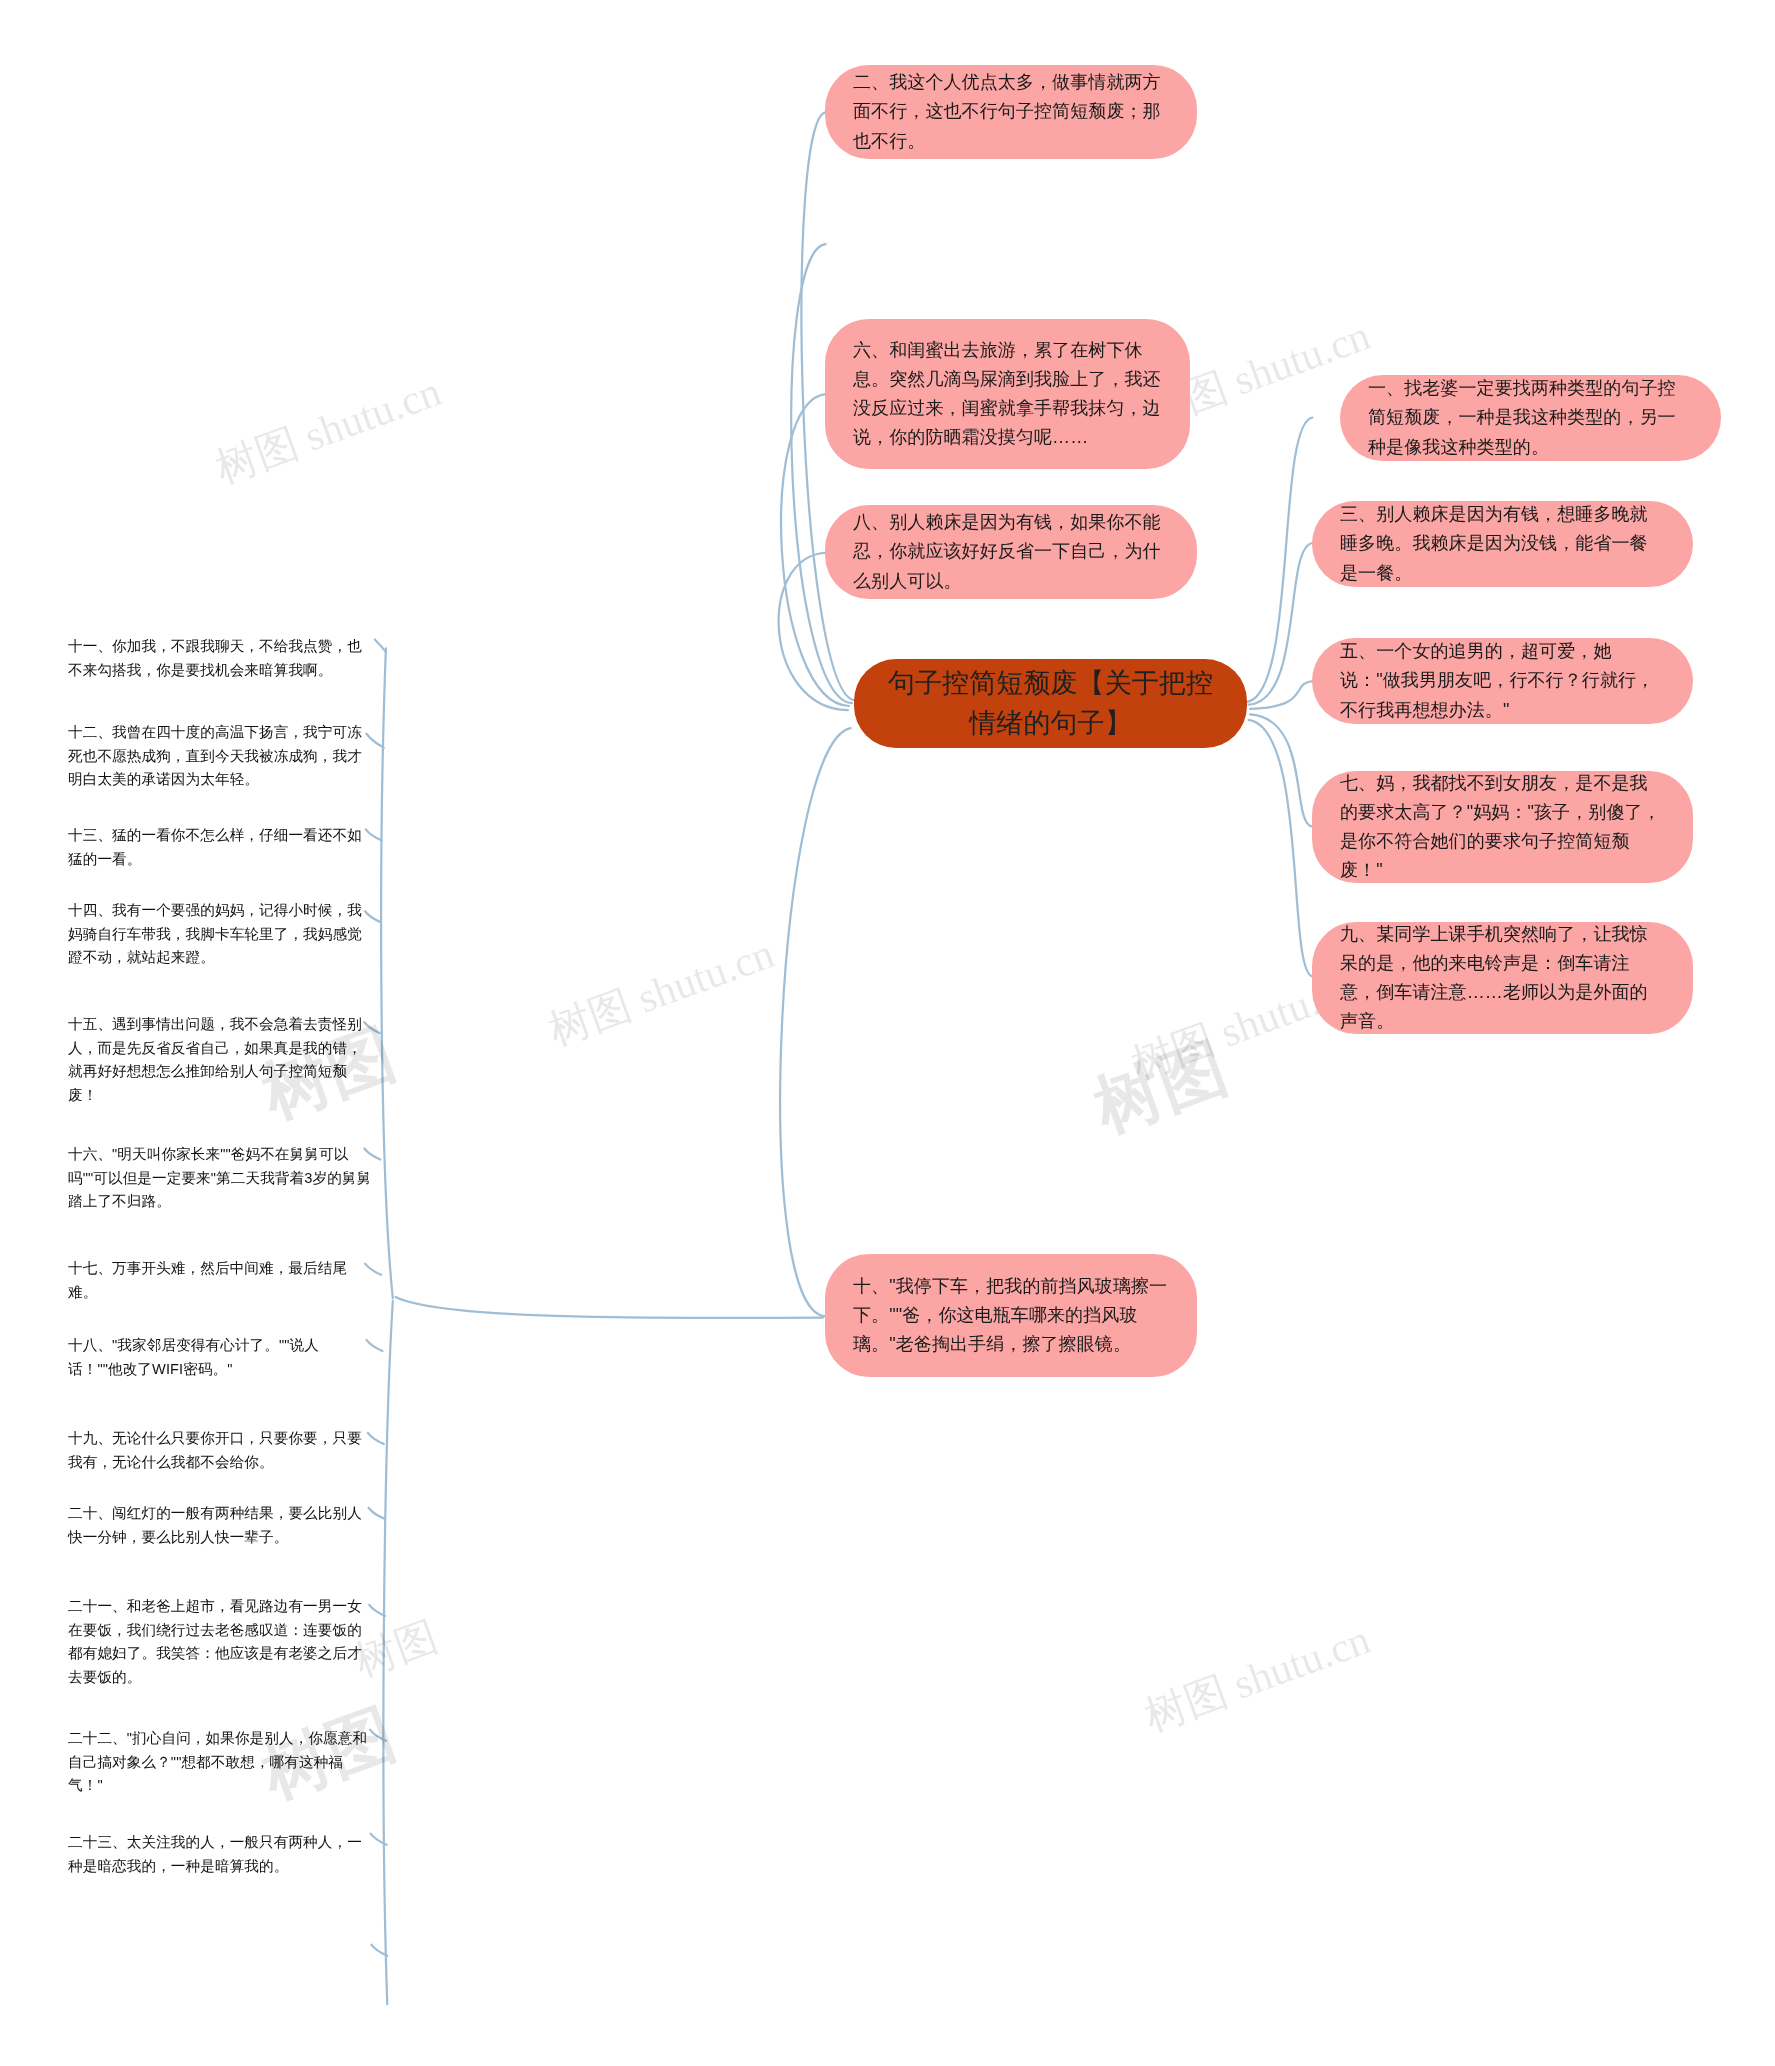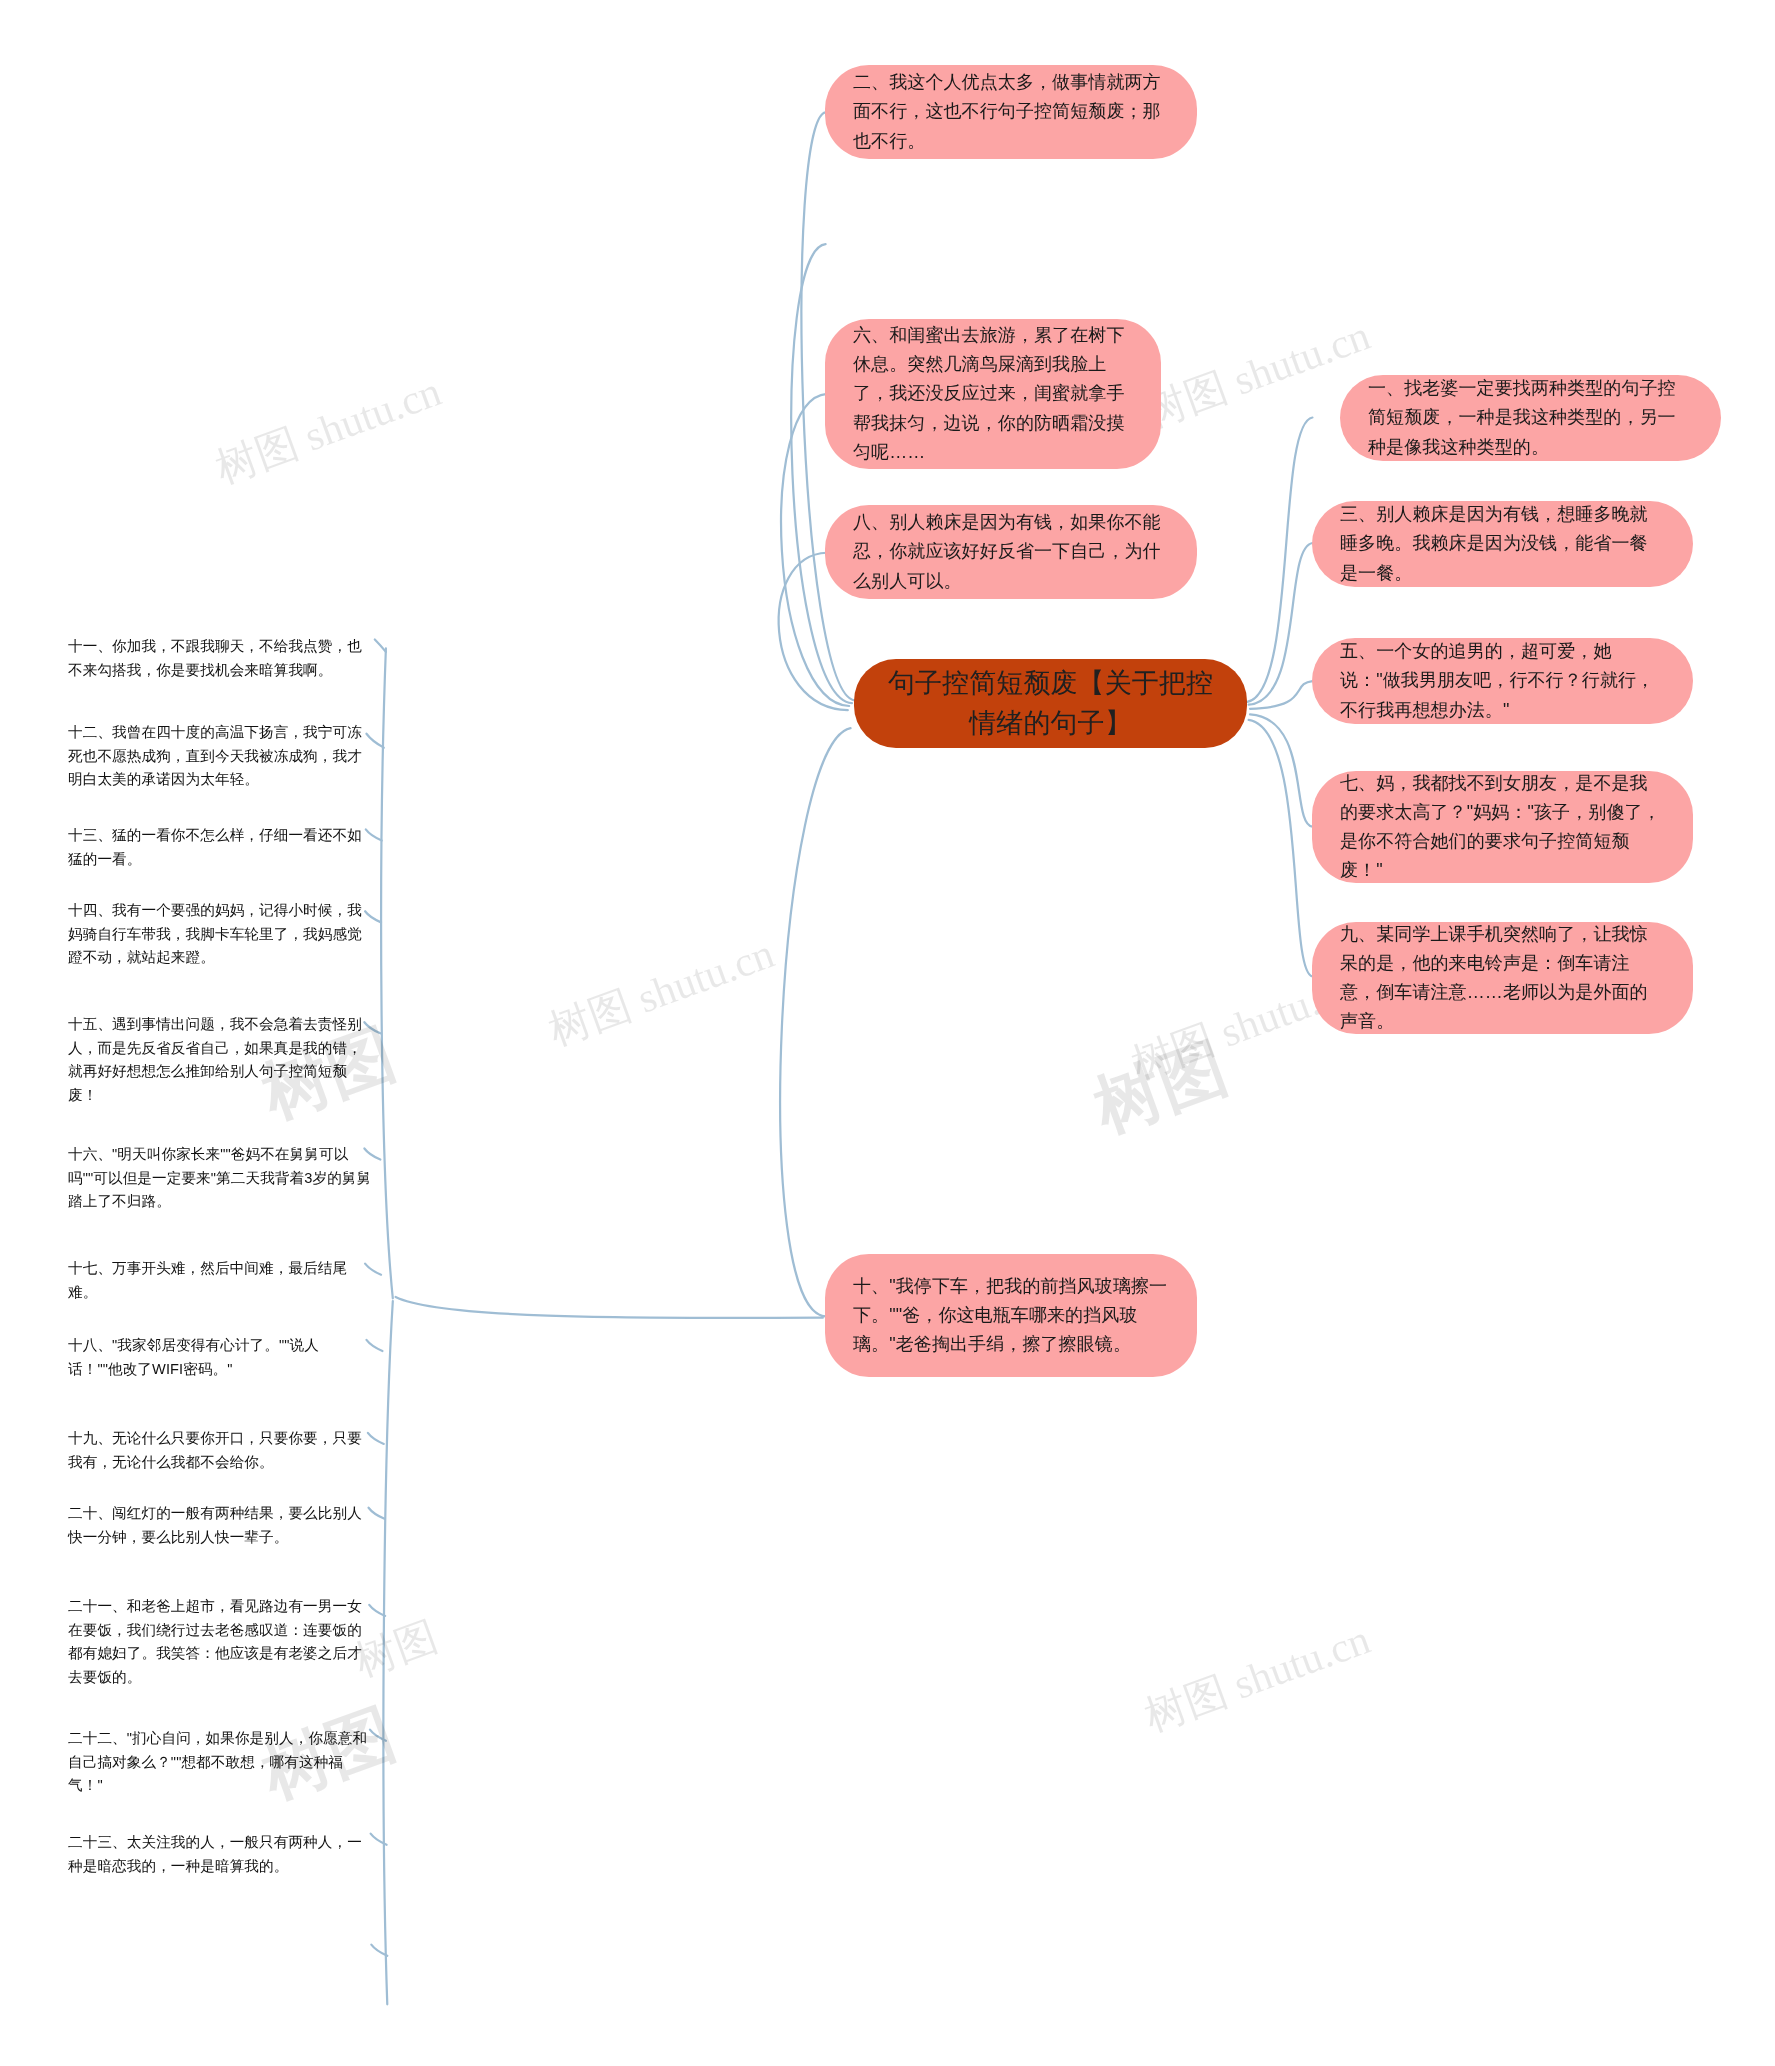--- a/index.html
+++ b/index.html
@@ -122,21 +122,21 @@
 
   <div class="node root" style="left:854px;top:659px;width:393px;height:89px;">
     <span class="txt">句子控简短颓废【关于把控情绪的句子】</span>
   </div>
 
   <div class="node topic" style="left:825px;top:65px;width:372px;height:94px;">
     <span class="txt">二、我这个人优点太多，做事情就两方面不行，这也不行句子控简短颓废；那也不行。</span>
   </div>
 
 
-  <div class="node topic" style="left:825px;top:319px;width:336px;height:150px;">
+  <div class="node topic" style="left:825px;top:319px;width:365px;height:150px;">
     <span class="txt">六、和闺蜜出去旅游，累了在树下休息。突然几滴鸟屎滴到我脸上了，我还没反应过来，闺蜜就拿手帮我抹匀，边说，你的防晒霜没摸匀呢……</span>
   </div>
 
   <div class="node topic" style="left:825px;top:505px;width:372px;height:94px;">
     <span class="txt">八、别人赖床是因为有钱，如果你不能忍，你就应该好好反省一下自己，为什么别人可以。</span>
   </div>
 
   <div class="node topic" style="left:825px;top:1254px;width:372px;height:123px;">
     <span class="txt">十、"我停下车，把我的前挡风玻璃擦一下。""爸，你这电瓶车哪来的挡风玻璃。"老爸掏出手绢，擦了擦眼镜。</span>
   </div>

